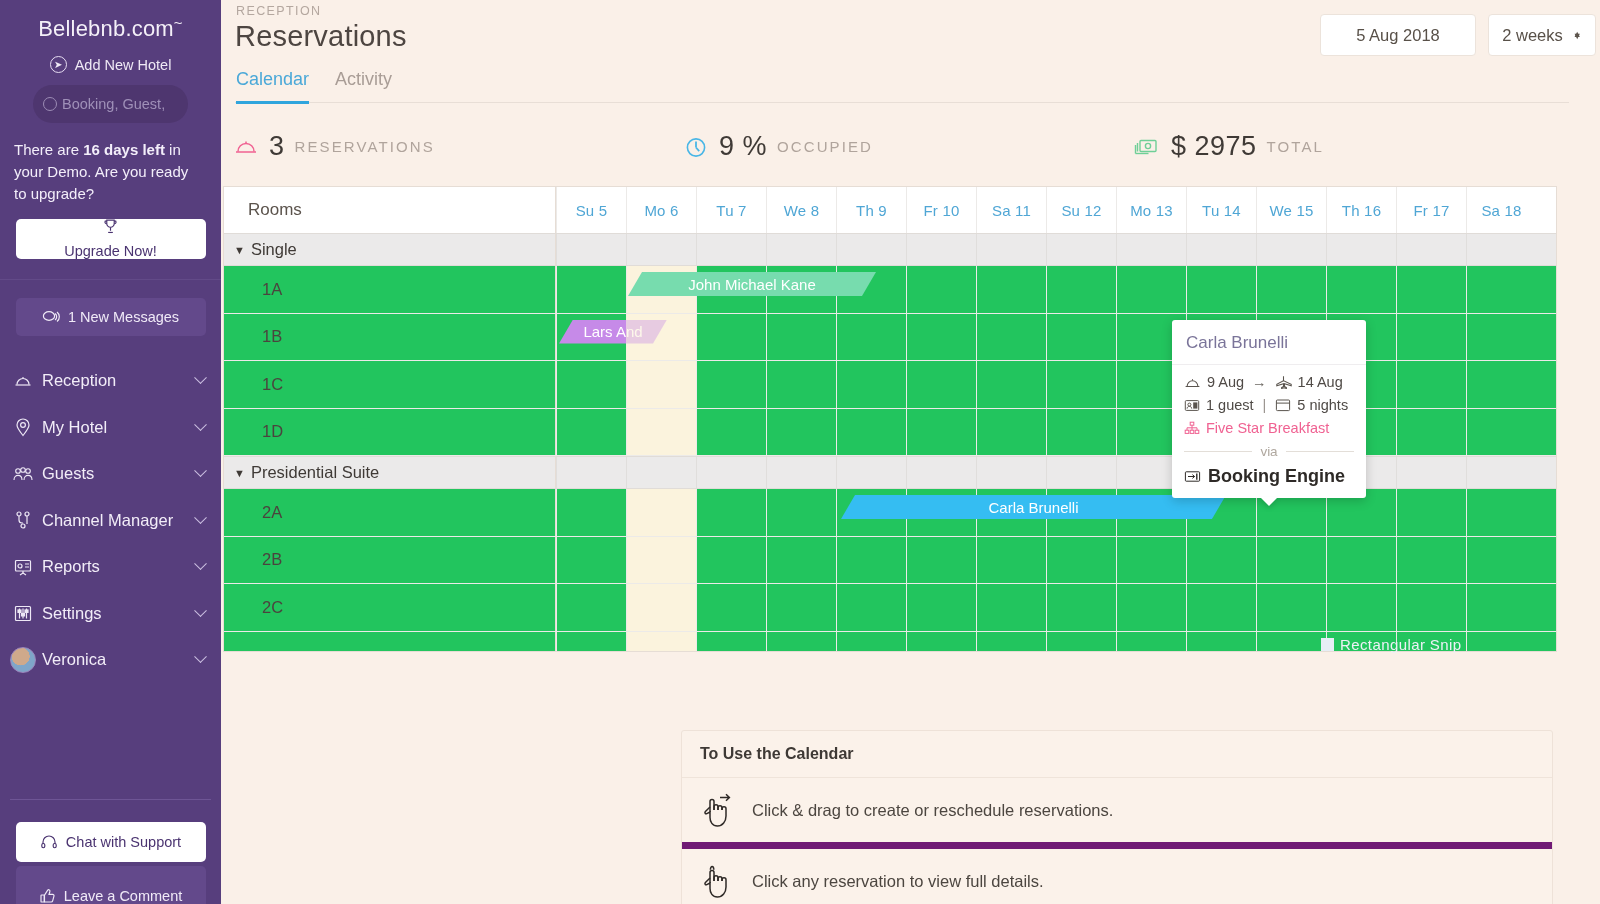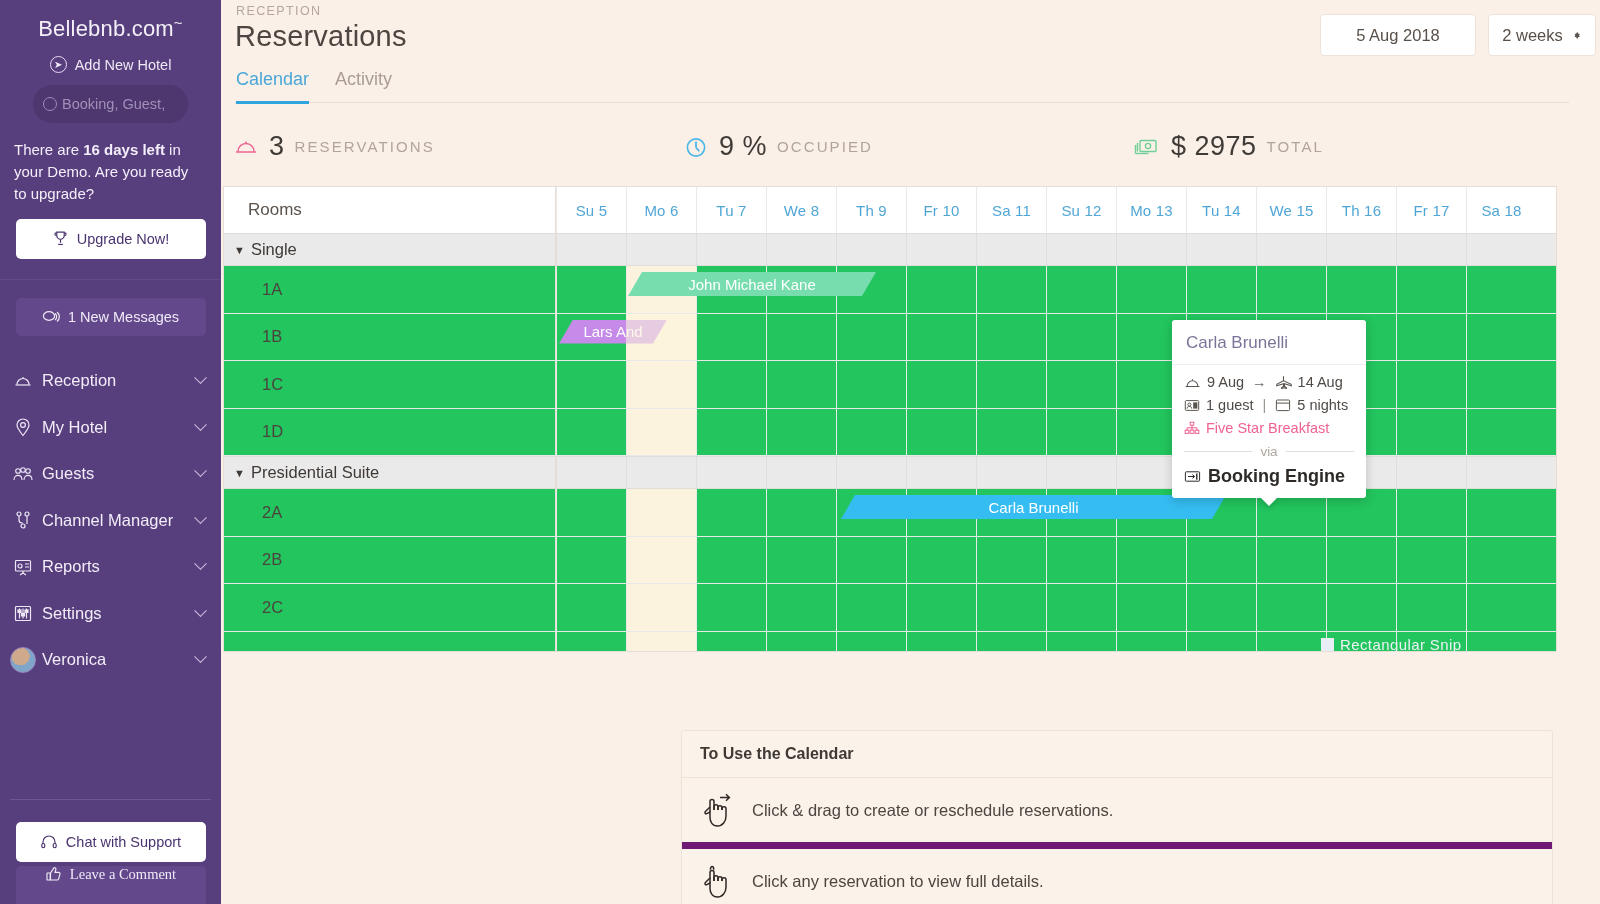--- a/index.html
+++ b/index.html
@@ -57,21 +57,21 @@
 
   .demo-note {
     padding: 16px 18px 0 14px;
     font-size: 15px; line-height: 1.45; color: #f3eefa;
   }
   .demo-note b { font-weight: 700; }
   .upgrade-btn {
     margin: 14px auto 0; width: 190px; height: 40px;
     background: #fff; border-radius: 5px; color: #4a3370;
     display: flex; align-items: center; justify-content: center; gap: 8px;
-    font-size: 14.5px; cursor: pointer;
+    font-size: 14.5px; cursor: pointer; flex-direction: column;
   }
   .sep-line { height: 1px; background: #6a52909c; margin: 20px 0 0; }
 
   .msg-btn {
     margin: 18px auto 0; width: 190px; height: 38px;
     background: #63498b; border-radius: 5px;
     display: flex; align-items: center; justify-content: center; gap: 8px;
     font-size: 14.5px; color: #f0eaf7; cursor: pointer;
   }
 
@@ -94,22 +94,22 @@
     border: 1px solid #9b86bd; flex: none;
   }
   .bottom-block { position: absolute; bottom: 0; left: 0; right: 0; }
   .support-btn {
     margin: 0 auto 4px; width: 190px; height: 40px; background: #fff;
     border-radius: 5px; color: #4a3370; display: flex; align-items: center;
     justify-content: center; gap: 8px; font-size: 14.5px; cursor: pointer;
   }
   .comment-btn {
     margin: 0 auto; width: 190px; height: 38px; background: #63498b;
-    border-radius: 5px 5px 0 0; color: #f0eaf7; display: flex; align-items: flex-start;
-    justify-content: center; gap: 8px; font-size: 14.5px; cursor: pointer; font-family: Liberation Serif, serif;
+    border-radius: 5px 5px 0 0; color: #f0eaf7; display: flex; align-items: flex-end;
+    justify-content: center; gap: 8px; font-size: 14.5px; cursor: pointer;
   }
   .divider-top { height: 1px; background: #6e5595; margin: 0 10px 22px; }
 
   
   .main { flex: 1; position: relative; height: 904px; overflow: hidden; }
   .page-head { padding: 4px 0 0 14px; position: relative; }
   .eyebrow {
     font-size: 12.5px; letter-spacing: 1.4px; color: #b4a79f;
     text-transform: uppercase; padding-left: 1px;
   }

